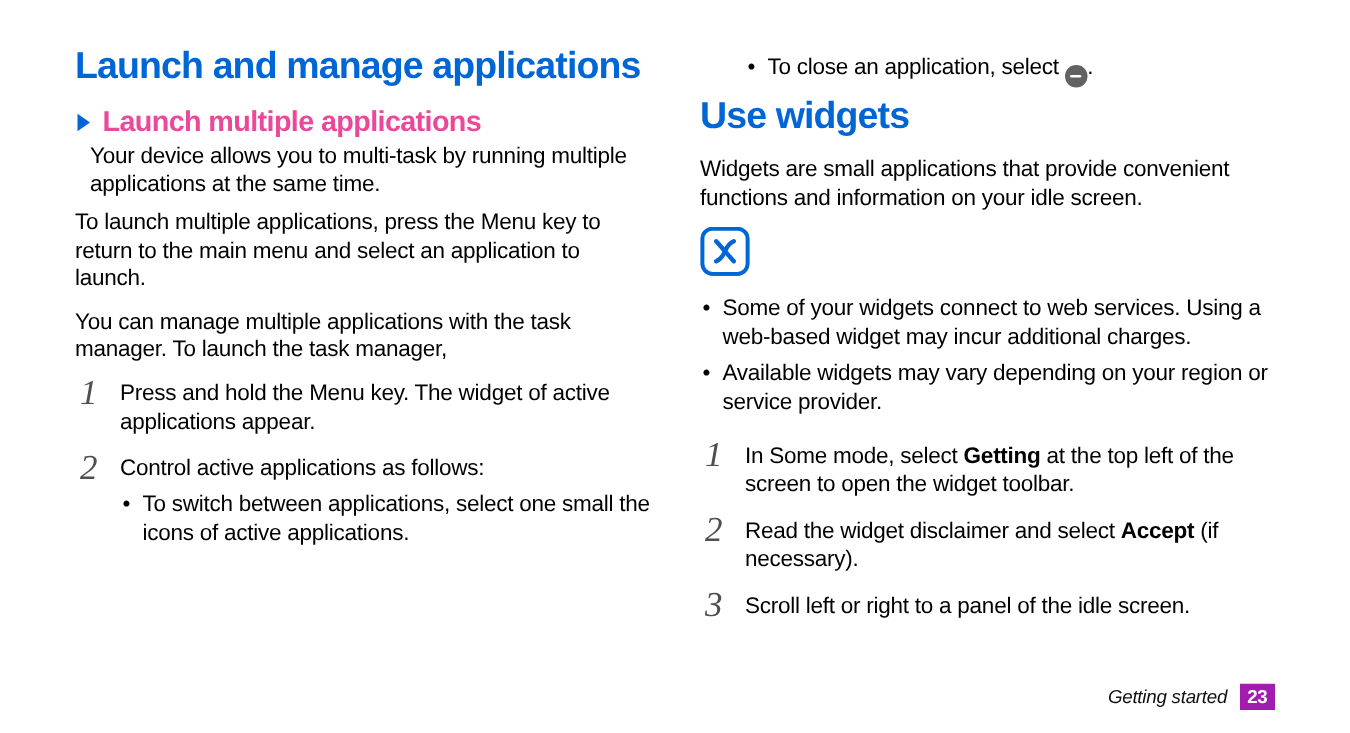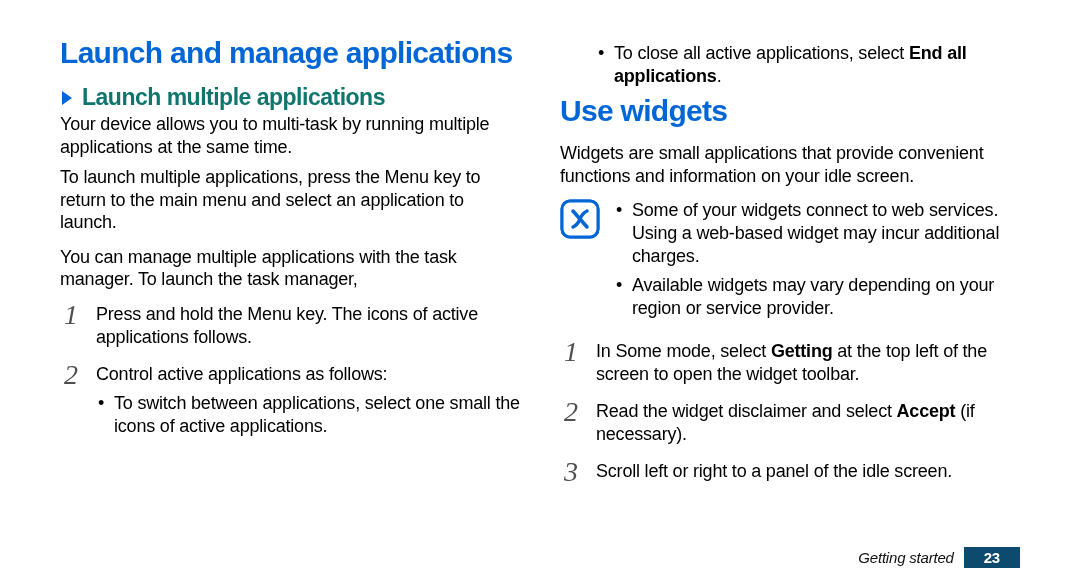--- a/index.html
+++ b/index.html
@@ -30,36 +30,36 @@
   }
   .h2-row {
     display: flex;
     align-items: center;
     gap: 8px;
     margin-bottom: 2px;
     margin-top: 14px;
   }
   .h2-row.first { margin-top: 0; }
   .h2 {
-    color: #0f766e;
+    color: #ec4899;
     font-size: 23px;
     font-weight: 700;
     letter-spacing: -0.5px;
   }
   .chev {
     width: 14px;
     height: 18px;
     flex: 0 0 auto;
   }
   p.body {
     font-size: 18px;
     line-height: 1.25;
     margin-bottom: 12px;
   }
-  p.tight { margin-bottom: 8px; }
+  p.tight { margin-bottom: 8px; margin-left: 12px; }
   ol.numlist {
     list-style: none;
     counter-reset: step;
     padding-left: 0;
   }
   ol.numlist > li {
     counter-increment: step;
     position: relative;
     padding-left: 36px;
     font-size: 18px;
@@ -112,41 +112,42 @@
   .minus-circle::after {
     content: "";
     width: 9px; height: 2px;
     background: #fff;
     border-radius: 1px;
   }
   .note-box {
     display: flex;
     gap: 14px;
     margin: 10px 0 14px 0;
+    flex-direction: column;
   }
   .note-icon {
     flex: 0 0 auto;
     width: 40px; height: 40px;
   }
   .note-box ul.bullets { margin-top: 0; }
   .footer {
     position: absolute;
     bottom: 18px;
     right: 60px;
     display: flex;
     align-items: center;
     gap: 10px;
     font-size: 15px;
   }
   .footer-label { font-style: italic; color: #111; margin-left: 28px; }
   .page-badge {
-    background: #0c4a6e;
+    background: #a21caf;
     color: #fff;
     font-weight: 600;
-    padding: 2px 20px;
+    padding: 2px 6px;
     font-style: normal;
     font-size: 15px;
   }
 </style>
 </head>
 <body>
 
 <div class="columns">
 
   <div class="col">
@@ -158,38 +159,38 @@
       </svg>
       <div class="h2">Launch multiple applications</div>
     </div>
     <p class="body tight">Your device allows you to multi-task by running multiple applications at the same time.</p>
     <p class="body">To launch multiple applications, press the Menu key to return to the main menu and select an application to launch.</p>
 
     <p class="body">You can manage multiple applications with the task manager. To launch the task manager,</p>
 
     <ol class="numlist">
       <li>
-        <span>Press and hold the Menu key. The icons of active applications follows.</span>
+        <span>Press and hold the Menu key. The widget of active applications appear.</span>
       </li>
       <li>
         <span>Control active applications as follows:</span>
         <ul class="bullets">
           <li>
             <span>To switch between applications, select one small the icons of active applications.</span>
           </li>
         </ul>
       </li>
     </ol>
   </div>
 
   <div class="col">
 
     <ul class="bullets shift">
       <li>
-        <span>To close all active applications, select </span><span class="bold">End all applications</span><span>.</span>
+        <span>To close an application, select </span><span class="close-icon-inline"><span class="minus-circle"></span></span><span>.</span>
       </li>
     </ul>
 
     <div class="h1" style="">Use widgets</div>
     <p class="body">Widgets are small applications that provide convenient functions and information on your idle screen.</p>
 
     <div class="note-box">
       <svg class="note-icon" viewBox="0 0 40 40">
         <rect x="2" y="2" width="36" height="36" rx="8" fill="none" stroke="#0066d6" stroke-width="3"></rect>
         <path d="M12 11 L28 29 M20 11 L20 29" stroke="#0066d6" stroke-width="3" fill="none" stroke-linecap="round" transform="rotate(20 20 20)"></path>

